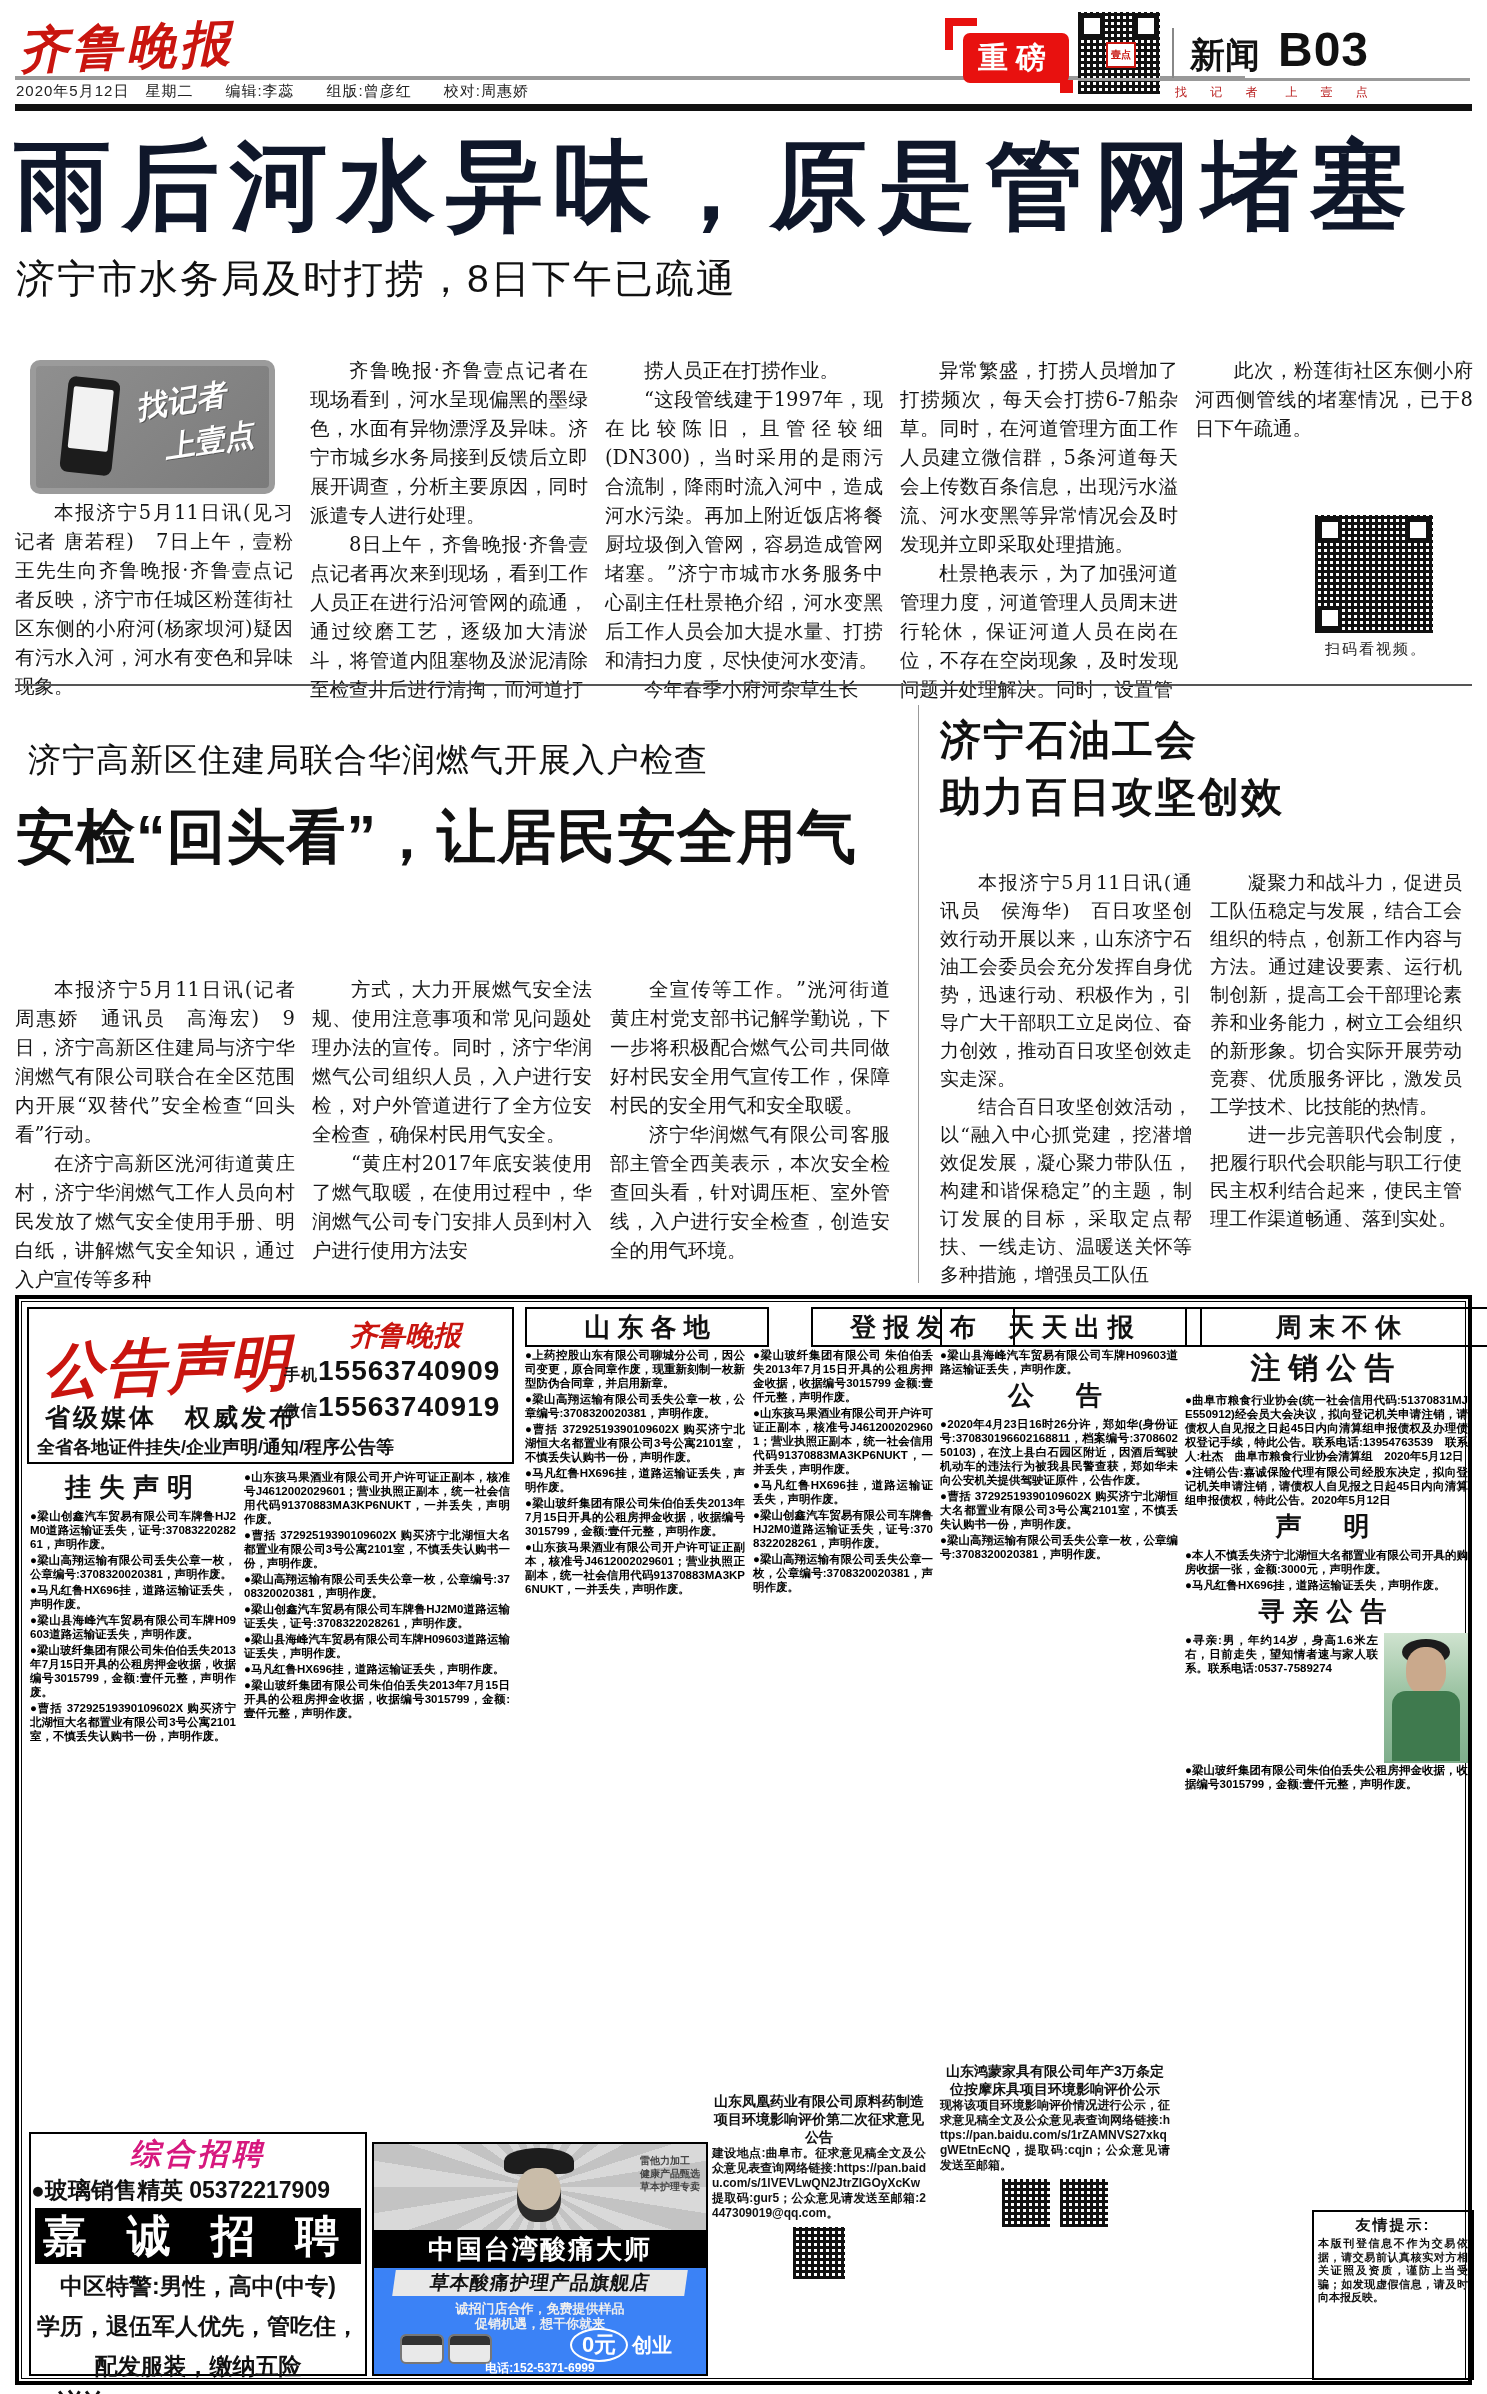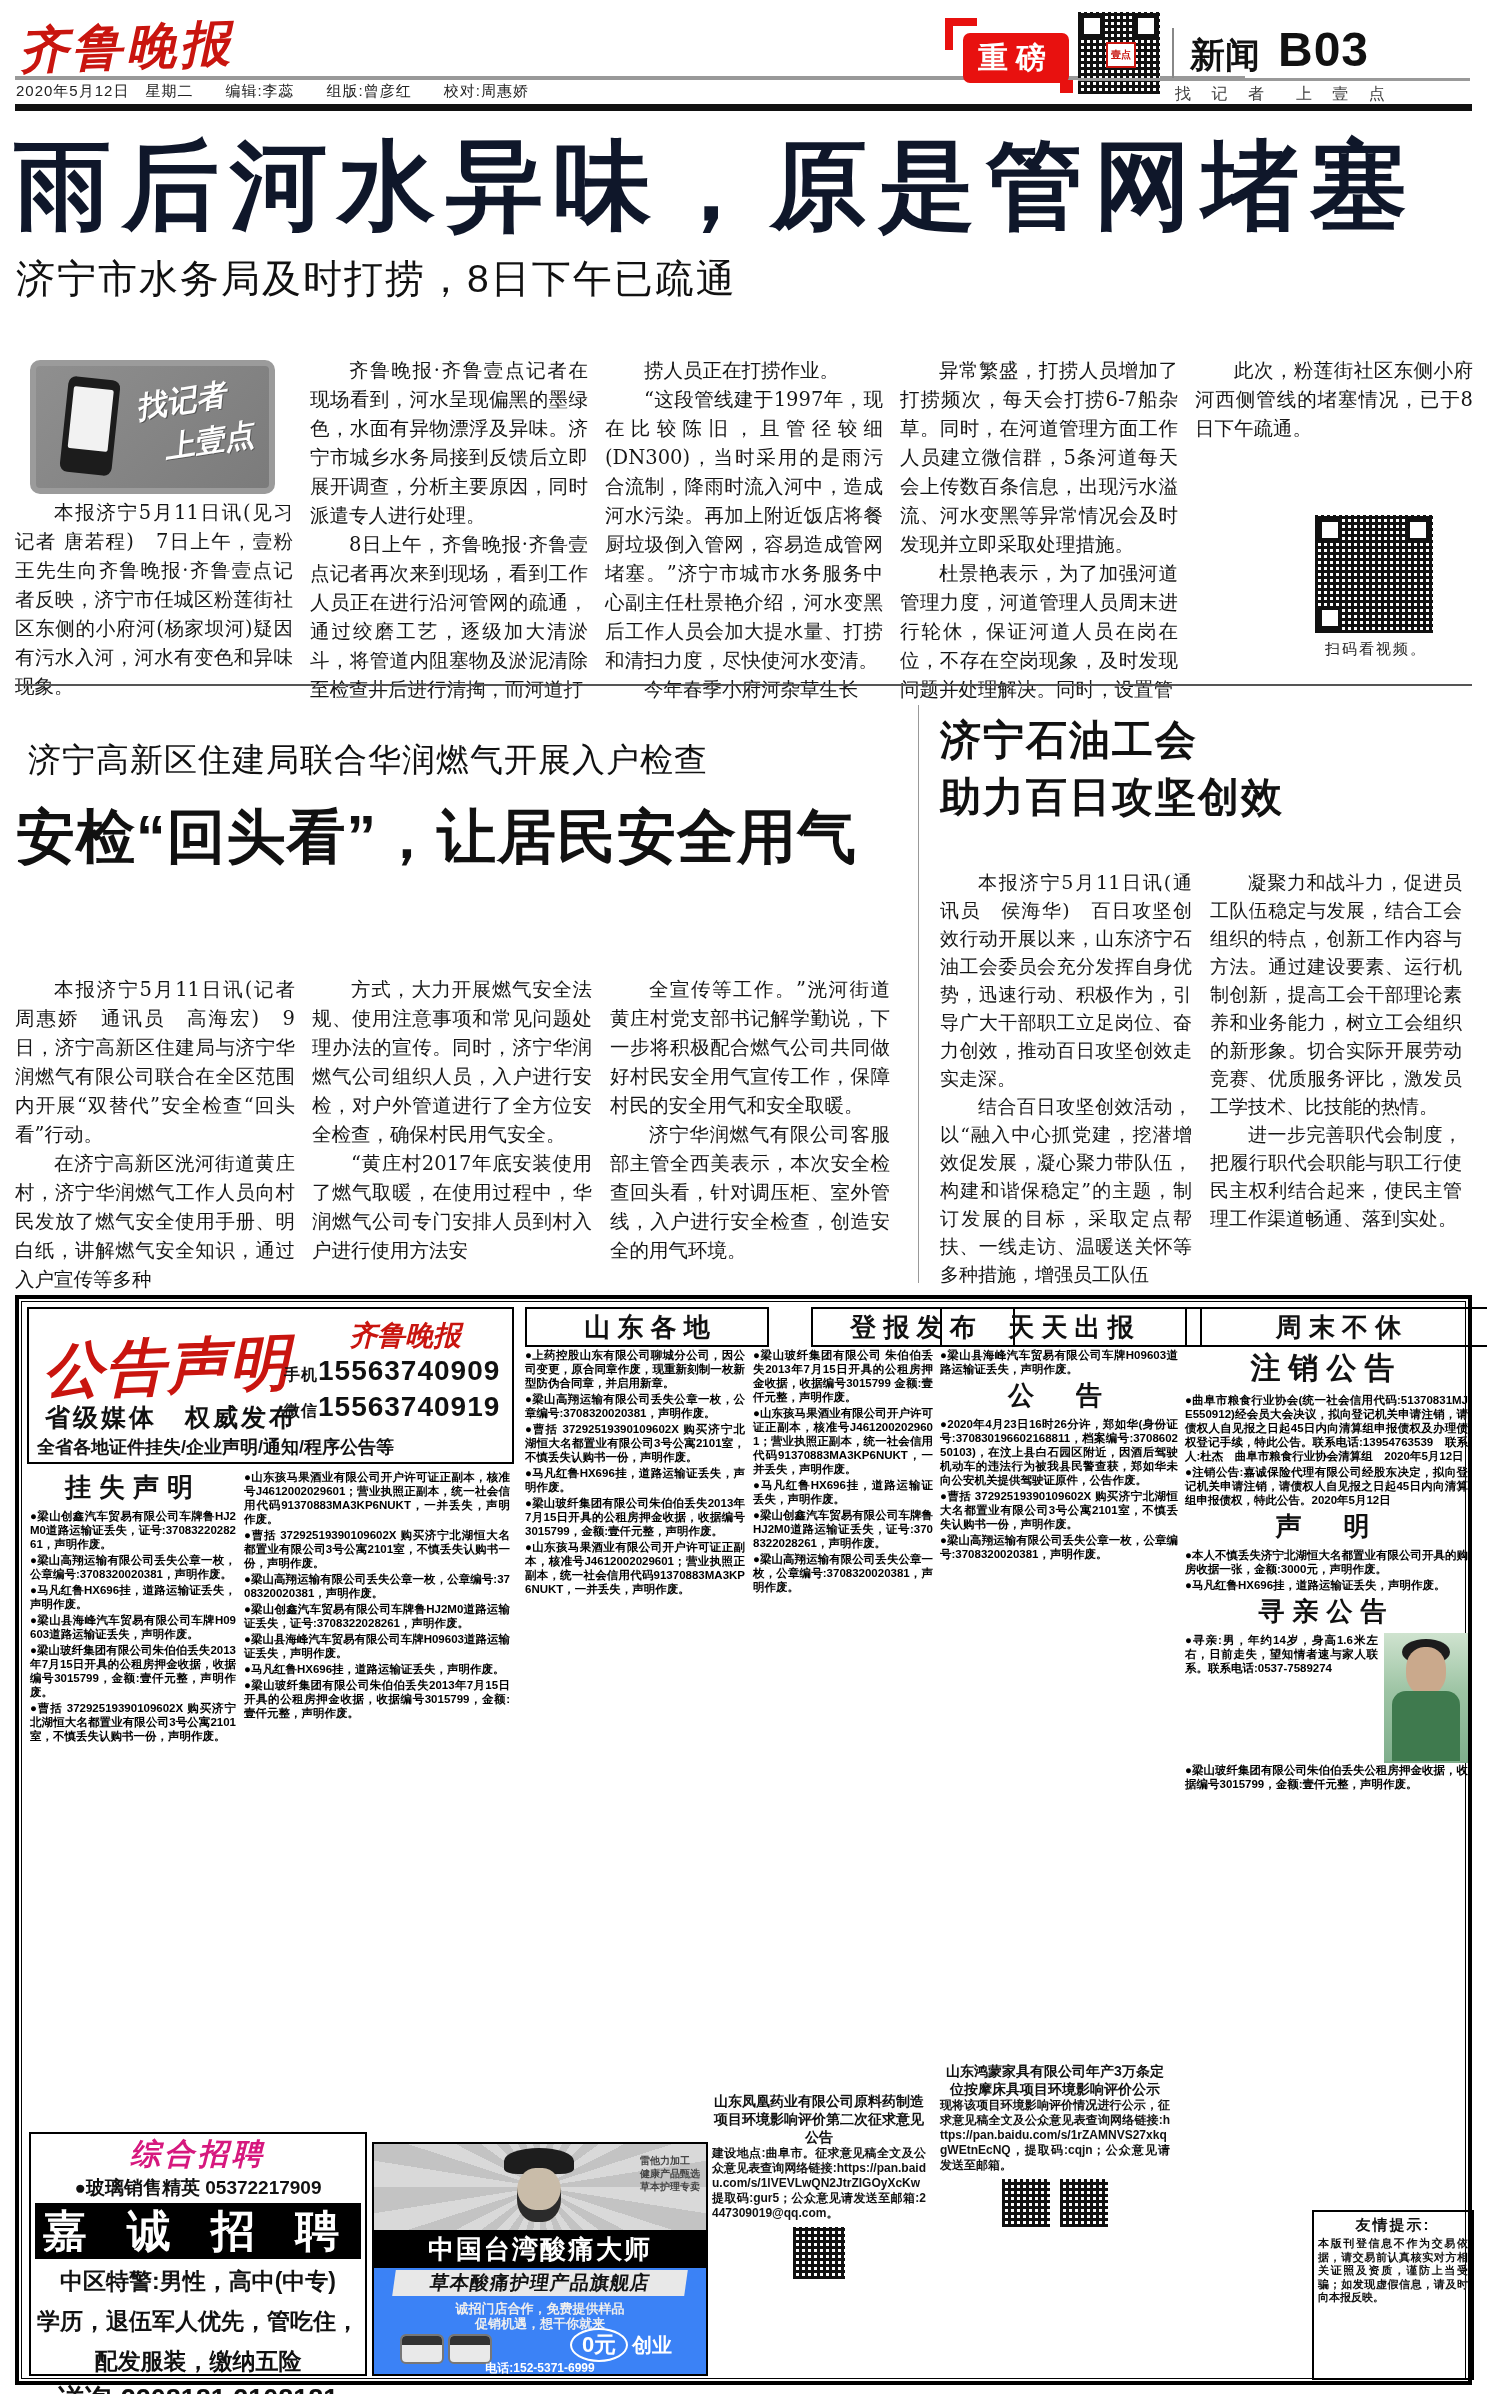--- a/index.html
+++ b/index.html
@@ -13,21 +13,21 @@
   .badge{background:#e8110f;color:#fff;font-weight:bold;font-size:30px;letter-spacing:8px;
          border-radius:7px;display:flex;align-items:center;justify-content:center;}
   .bracket{border-left:8px solid #e8110f;border-top:8px solid #e8110f;}
   .sq{background:#e8110f;}
   .qr{background:
       repeating-linear-gradient(0deg,#111 0 3px,rgba(255,255,255,0) 3px 6px),
       repeating-linear-gradient(90deg,#111 0 3px,#fff 3px 6px);}
   .qr-f{position:absolute;width:16px;height:16px;border:4px solid #111;background:#fff;}
   .section-name{font-size:35px;font-weight:bold;}
   .page-no{font-size:48px;font-weight:900;letter-spacing:1px;}
-  .tagline{font-size:16px;letter-spacing:8px;color:#404040;}
+  .tagline{font-size:12px;letter-spacing:8px;color:#b91c1c;font-family:Liberation Mono, monospace;}
   .rule{background:#111;}
   .grayrule{background:#999;}
   
   .h1{font-size:97px;font-weight:900;letter-spacing:11px;color:#0f172a;white-space:nowrap;}
   .h2{font-size:39px;color:#111;letter-spacing:2px;white-space:nowrap;}
   .kicker{font-size:33px;color:#111;letter-spacing:1px;white-space:nowrap;}
   .h3{font-size:59px;font-weight:900;letter-spacing:1px;white-space:nowrap;}
   .h4{font-size:41px;font-weight:900;letter-spacing:2px;line-height:57px;}
   .bodycol{font-family:"DejaVu Serif",serif;font-size:19.5px;line-height:29px;color:#161616;}
   .para{text-indent:2em;text-align:justify;}
@@ -53,21 +53,21 @@
           justify-content:space-around;padding:0 10px;}
   .ads-col{position:absolute;}
   .ad-head{font-size:26px;font-weight:900;letter-spacing:8px;text-align:center;margin:2px 0 4px 0;}
   .ad-item{font-size:11.5px;line-height:14px;font-weight:600;text-align:justify;color:#000;
            margin-bottom:2px;word-break:break-all;}
   .tips{border:2px solid #000;padding:4px;}
   .tips-title{font-size:15px;font-weight:900;text-align:center;letter-spacing:2px;margin-bottom:2px;}
   .tips-body{font-size:11px;line-height:13.5px;font-weight:600;text-align:justify;}
   
   .rec-tag{color:#d6187e;font-size:30px;font-weight:900;font-style:italic;letter-spacing:4px;text-align:center;}
-  .rec-line{font-size:19px;font-weight:900;text-align:center;}
+  .rec-line{font-size:23px;font-weight:900;text-align:left;}
   .rec-title{background:#000;color:#fff;font-size:44px;font-weight:900;letter-spacing:14px;
              display:flex;align-items:center;justify-content:center;}
   .rec-body{font-size:23px;font-weight:600;text-align:center;line-height:40px;}
   .rec-phone{font-size:27px;font-weight:900;text-align:center;}
   
   .tw{background:#3b82f6;}
   .tw-photo{background:repeating-conic-gradient(#d9d9d9 0 9deg,#c3c3c3 9deg 18deg);}
   .tw-title{background:#000;color:#fff;font-size:26px;font-weight:900;letter-spacing:2px;
             display:flex;align-items:center;justify-content:center;}
   .tw-sub{background:#e8e8e8;color:#111;font-size:19px;font-weight:900;display:flex;

